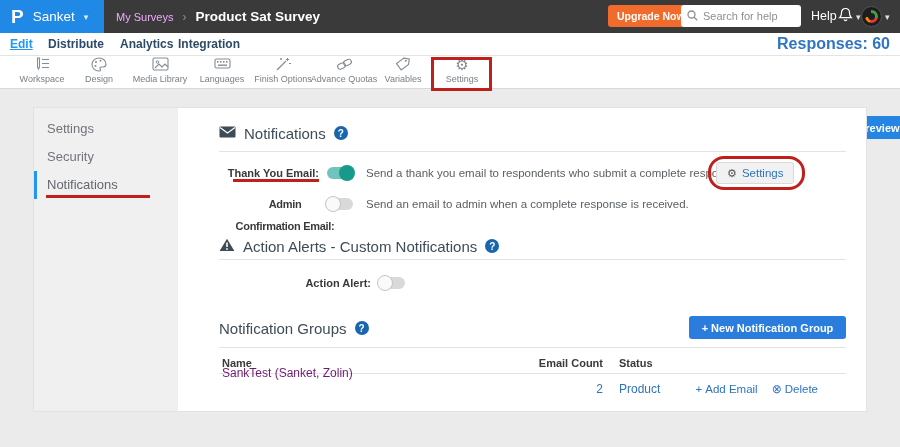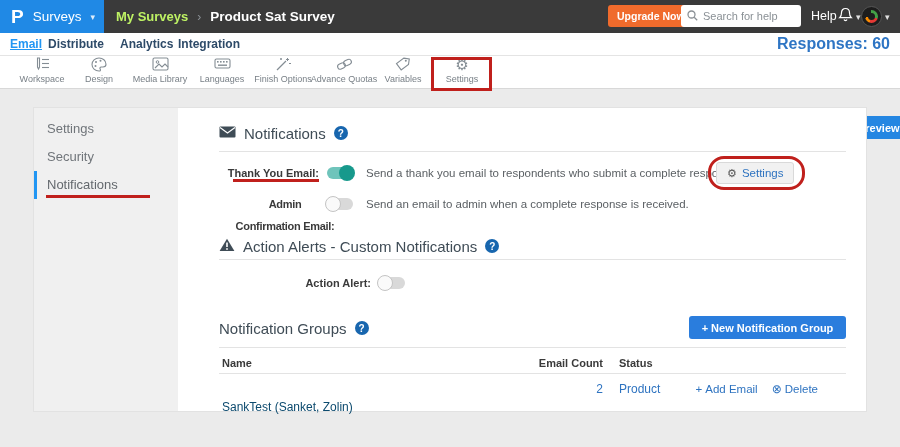--- a/index.html
+++ b/index.html
@@ -7,21 +7,21 @@
     font-family:"Liberation Sans", sans-serif; }
 
   
   #topbar { position:absolute; left:0; top:0; width:900px; height:33px; background:#3a3a3a; }
   #logo-block { position:absolute; left:0; top:0; width:104px; height:33px; background:#2089e5;
     display:flex; align-items:center; padding-left:11px; gap:9px; cursor:pointer; }
   #logo-p { color:#fff; font-weight:bold; font-size:19px; line-height:33px; }
   #app-menu { color:#fff; font-size:13.5px; }
   .caret-w { color:rgba(255,255,255,.85); font-size:9px; }
   #breadcrumb { position:absolute; left:116px; top:0; height:33px; display:flex; align-items:center; gap:9px; }
-  .bc-parent { color:#bef264; font-size:13px; cursor:pointer;font-weight:bold; }
+  .bc-parent { color:#f0abfc; font-size:11px; cursor:pointer; }
   .bc-sep { color:#8b9196; font-size:12px; }
   .bc-current { color:#fff; font-size:13.5px; font-weight:bold; }
   #upgrade-btn { position:absolute; left:608px; top:5px; height:22px; background:#f06b2c; color:#fff;
     font-size:10.5px; font-weight:bold; border:none; border-radius:3px; padding:0 9px; cursor:pointer; }
   #help-search { position:absolute; left:681px; top:5px; width:120px; height:22px; background:#fff;
     border-radius:3px; display:flex; align-items:center; padding:0 6px; gap:5px; }
   #help-search input { border:none; outline:none; width:90px; font-size:11px; color:#555;
     font-family:"Liberation Sans", sans-serif; }
   #help-search input::placeholder { color:#8a9095; }
   #help-label { position:absolute; left:811px; top:0; height:33px; line-height:33px; color:#fff;
@@ -108,21 +108,21 @@
     display:flex; gap:14px; }
   .action-link { color:#2e73c0; cursor:pointer; display:flex; align-items:center; gap:3px; }
   .icon-x { font-size:12px; }
 </style>
 </head>
 <body>
 
 <div id="topbar">
   <div id="logo-block">
     <span id="logo-p">P</span>
-    <span id="app-menu">Surveys</span>
+    <span id="app-menu">Sanket</span>
     <span class="caret-w">▾</span>
   </div>
   <div id="breadcrumb">
     <span class="bc-parent">My Surveys</span>
     <span class="bc-sep">›</span>
     <span class="bc-current">Product Sat Survey</span>
   </div>
   <button id="upgrade-btn">Upgrade Now</button>
   <div id="help-search">
     <span>
@@ -143,21 +143,21 @@
     </span>
     <span class="caret-w">▾</span>
   </div>
   <div id="avatar-wrap">
     <span id="avatar"></span>
     <span class="caret-w">▾</span>
   </div>
 </div>
 
 <div id="navrow">
-  <span class="nav-tab active" style="left:10px;">Email</span>
+  <span class="nav-tab active" style="left:10px;">Edit</span>
   <span class="nav-tab" style="left:48px;">Distribute</span>
   <span class="nav-tab" style="left:120px;">Analytics</span>
   <span class="nav-tab" style="left:178px;">Integration</span>
   <span id="responses">Responses: 60</span>
 </div>
 
 <div id="toolbar">
   <div class="tb-item" style="left:60px;">
     <div class="tb-icon"><svg width="16" height="15" viewBox="0 0 16 15">
           <path d="M8 1a7 6.5 0 1 0 0 13c1.5 0 1.8-1 1.2-1.8-.7-.9-.2-2.2 1-2.2h1.8c2 0 3-1.2 3-2.7C15 3.5 11.8 1 8 1z" fill="none" stroke="#848d94" stroke-width="1.1"></path>
@@ -307,21 +307,21 @@
     </div>
     <button id="new-group-btn">+ New Notification Group</button>
 
     <div class="divider" style="top:239px;"></div>
     <span class="th" style="left:3px; top:246px;">Name</span>
     <span class="th" style="left:300px; top:246px; width:84px; text-align:right;">Email Count</span>
     <span class="th" style="left:400px; top:246px;">Status</span>
     <div class="divider" style="top:265px;"></div>
 
     <div>
-      <span class="td" style="left:3px; top:288px; color:#0c4a6e;">SankTest (Sanket, Zolin)</span>
+      <span class="td" style="left:3px; top:254px; color:#701a75;">SankTest (Sanket, Zolin)</span>
       <span class="td link" style="left:300px; top:270px; width:84px; text-align:right;">2</span>
       <span class="td link" style="left:400px; top:270px;">Product</span>
       <span id="row-actions">
         <span class="action-link">
             <span>+</span>
             <span>Add Email</span>
           </span>
         <span class="action-link">
             <span class="icon-x">⊗</span>
             <span>Delete</span>

